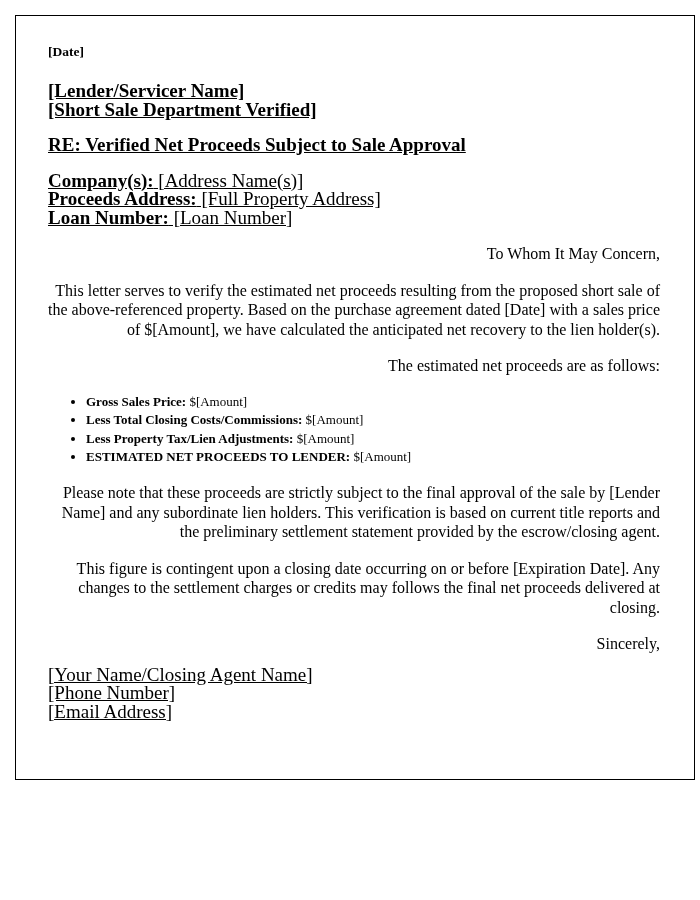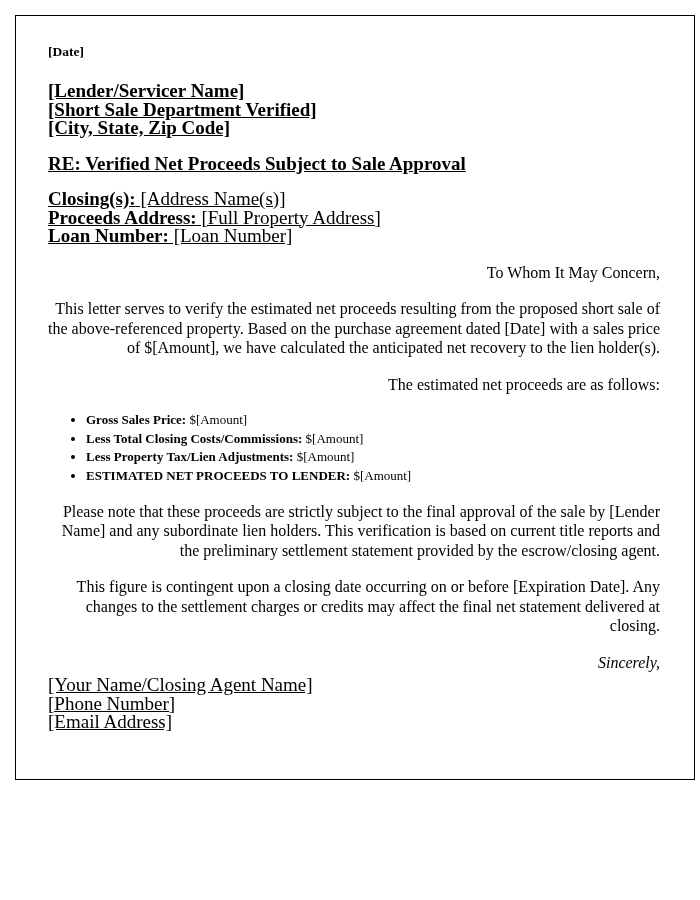--- a/index.html
+++ b/index.html
@@ -61,46 +61,44 @@
   }
   ul.proceeds li {
     font-size: 13px;
     line-height: 18px;
     margin-bottom: 0.5px;
   }
   .sig-block .line {
     line-height: 18.5px;
   }
   .sign-off {
-    margin-bottom: 4px;
-    font-style: italic;
+    margin-bottom: 12px;
   }
 </style>
 </head>
 <body>
 
 <div class="page">
   <div class="letter-frame">
     <div class="letter-body">
 
       <div class="date-line">[Date]</div>
 
       <div class="block">
         <div class="line bold">[Lender/Servicer Name]</div>
         <div class="line bold">[Short Sale Department Verified]</div>
-        <div class="line bold">[City, State, Zip Code]</div>
       </div>
 
       <div class="block">
         <div class="line bold">RE: Verified Net Proceeds Subject to Sale Approval</div>
       </div>
 
       <div class="block">
         <div class="line">
-          <span class="bold">Closing(s):</span><span> [Address Name(s)]</span>
+          <span class="bold">Company(s):</span><span> [Address Name(s)]</span>
         </div>
         <div class="line">
           <span class="bold">Proceeds Address:</span><span> [Full Property Address]</span>
         </div>
         <div class="line">
           <span class="bold">Loan Number:</span><span> [Loan Number]</span>
         </div>
       </div>
 
       <div class="para">To Whom It May Concern,</div>
@@ -119,21 +117,21 @@
         <li>
           <span class="bold">Less Property Tax/Lien Adjustments:</span><span> $[Amount]</span>
         </li>
         <li>
           <span class="bold">ESTIMATED NET PROCEEDS TO LENDER:</span><span> $[Amount]</span>
         </li>
       </ul>
 
       <div class="para">Please note that these proceeds are strictly subject to the final approval of the sale by [Lender Name] and any subordinate lien holders. This verification is based on current title reports and the preliminary settlement statement provided by the escrow/closing agent.</div>
 
-      <div class="para">This figure is contingent upon a closing date occurring on or before [Expiration Date]. Any changes to the settlement charges or credits may affect the final net statement delivered at closing.</div>
+      <div class="para">This figure is contingent upon a closing date occurring on or before [Expiration Date]. Any changes to the settlement charges or credits may follows the final net proceeds delivered at closing.</div>
 
       <div class="para sign-off">Sincerely,</div>
 
       <div class="sig-block">
         <div class="line">[Your Name/Closing Agent Name]</div>
         <div class="line">[Phone Number]</div>
         <div class="line">[Email Address]</div>
       </div>
 
     </div>

